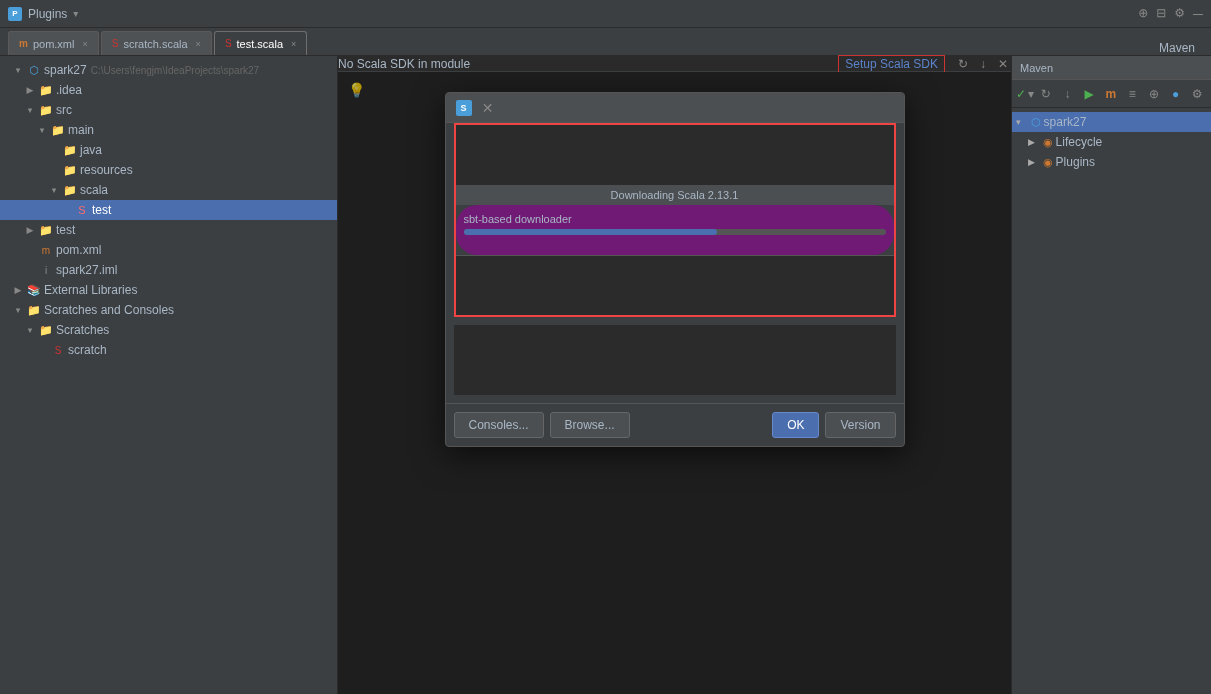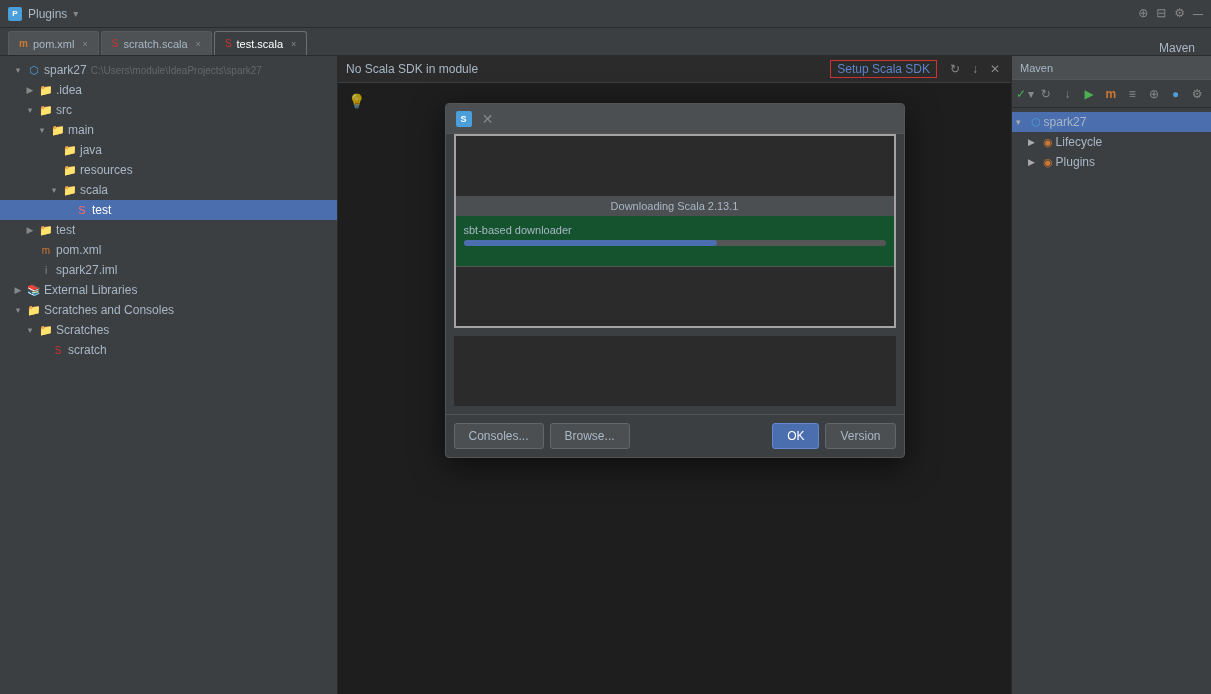--- a/index.html
+++ b/index.html
@@ -120,26 +120,26 @@
     .content-area {
       flex: 1;
       background: #2b2b2b;
       display: flex;
       flex-direction: column;
       position: relative;
     }
 
     
     .notification-bar {
-      height: 27px;
+      height: 16px;
       background: #2b2b2b;
       border-bottom: 1px solid #3c3f41;
       display: flex;
       align-items: center;
-      padding: 0 8px;
+      padding: 0 0;
       gap: 10px;
     }
     .notification-text {
       color: #a9b7c6;
       font-size: 12px;
       flex: 1;
     }
     .notification-link {
       color: #5c84cc;
       cursor: pointer;
@@ -258,37 +258,38 @@
       align-items: center;
       justify-content: center;
       font-size: 10px;
     }
     .cb-box.checked { color: white; }
     .cb-box.checked::after { content: '✓'; }
 
     
     .download-section {
       margin: 0 8px 8px 8px;
-      border: 2px solid #a3a3a3;
+      border: 2px solid #ef4444;
     }
     .download-top {
       height: 60px;
       background: #2b2b2b;
     }
     .download-status-bar {
       background: #4b4f51;
       padding: 4px 8px;
       font-size: 11px;
       color: #a9b7c6;
       text-align: center;
     }
     .download-progress-area {
-      background: #14532d;
+      background: #701a75;
       padding: 8px;
       min-height: 50px;
+      border-radius: 21px;
     }
     .download-label {
       color: #a9b7c6;
       font-size: 11px;
       margin-bottom: 4px;
     }
     .progress-bar-track {
       background: #555;
       height: 6px;
       border-radius: 3px;
@@ -424,21 +425,21 @@
 
 <div class="main-layout">
 
   <div class="sidebar">
     <div class="sidebar-content">
 
       <div class="tree-item indent1">
         <span class="tree-arrow">▾</span>
         <span class="tree-icon" style="color:#4a9eda;">⬡</span>
         <span class="tree-label">spark27</span>
-        <span style="color:#666;font-size:10px;margin-left:4px;">C:\Users\module\IdeaProjects\spark27</span>
+        <span style="color:#666;font-size:10px;margin-left:4px;">C:\Users\fengjm\IdeaProjects\spark27</span>
       </div>
 
       <div class="tree-item indent2">
         <span class="tree-arrow">▶</span>
         <span class="tree-icon icon-folder">📁</span>
         <span class="tree-label">.idea</span>
       </div>
 
       <div class="tree-item indent2">
         <span class="tree-arrow">▾</span>

